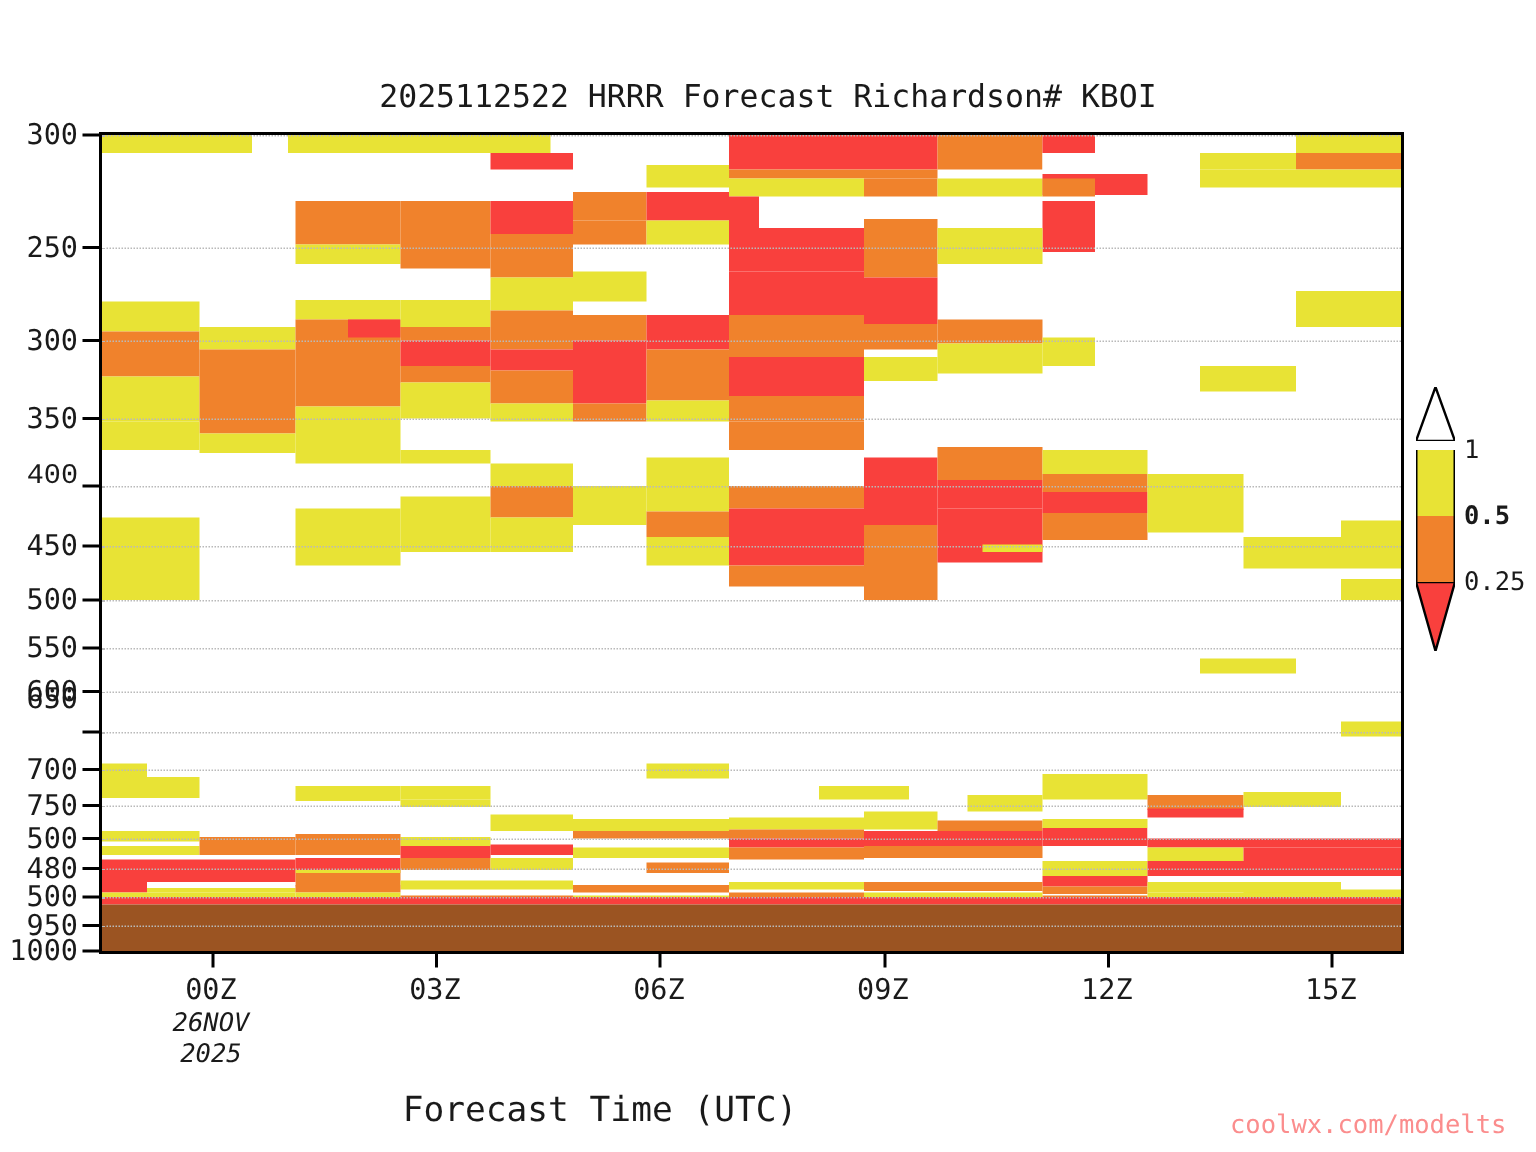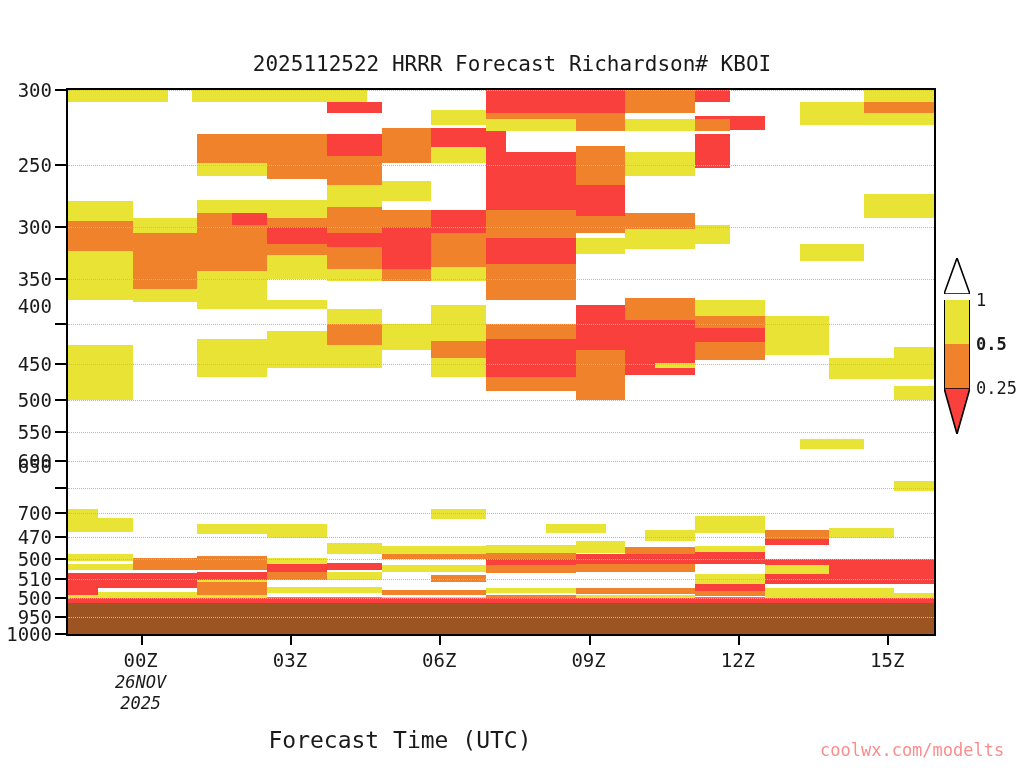--- a/index.html
+++ b/index.html
@@ -279,39 +279,39 @@
 
 <div id="y-axis">
     <div class="ytick-label" style="top: 2px;">300</div>
     <div class="ytick-mark" style="top: 2px;"></div>
     <div class="ytick-label" style="top: 77.4239px;">250</div>
     <div class="ytick-mark" style="top: 77.4239px;"></div>
     <div class="ytick-label" style="top: 139.05px;">300</div>
     <div class="ytick-mark" style="top: 139.05px;"></div>
     <div class="ytick-label" style="top: 191.154px;">350</div>
     <div class="ytick-mark" style="top: 191.154px;"></div>
-    <div class="ytick-label" style="top: 218px;">400</div>
+    <div class="ytick-label" style="top: 229px; font-family: Liberation Mono, monospace;">400</div>
     <div class="ytick-mark" style="top: 236.288px;"></div>
     <div class="ytick-label" style="top: 276.099px;">450</div>
     <div class="ytick-mark" style="top: 276.099px;"></div>
     <div class="ytick-label" style="top: 311.712px;">500</div>
     <div class="ytick-mark" style="top: 311.712px;"></div>
     <div class="ytick-label" style="top: 343.927px;">550</div>
     <div class="ytick-mark" style="top: 343.927px;"></div>
     <div class="ytick-label" style="top: 373.338px;">600</div>
     <div class="ytick-mark" style="top: 373.338px;"></div>
     <div class="ytick-label" style="top: 378px;">650</div>
     <div class="ytick-mark" style="top: 400.393px;"></div>
     <div class="ytick-label" style="top: 425.442px;">700</div>
     <div class="ytick-mark" style="top: 425.442px;"></div>
-    <div class="ytick-label" style="top: 448.762px;">470</div>
+    <div class="ytick-label" style="top: 448.762px;">750</div>
     <div class="ytick-mark" style="top: 448.762px;"></div>
     <div class="ytick-label" style="top: 470.576px;">500</div>
     <div class="ytick-mark" style="top: 470.576px;"></div>
-    <div class="ytick-label" style="top: 491.068px;">510</div>
+    <div class="ytick-label" style="top: 491.068px;">480</div>
     <div class="ytick-mark" style="top: 491.068px;"></div>
     <div class="ytick-label" style="top: 510.387px;">500</div>
     <div class="ytick-mark" style="top: 510.387px;"></div>
     <div class="ytick-label" style="top: 528.663px;">950</div>
     <div class="ytick-mark" style="top: 528.663px;"></div>
     <div class="ytick-label" style="top: 546px;">1000</div>
     <div class="ytick-mark" style="top: 546px;"></div>
   </div>
 <div id="x-axis">
     <div class="xtick-mark" style="left: 74.6552px;"></div>

